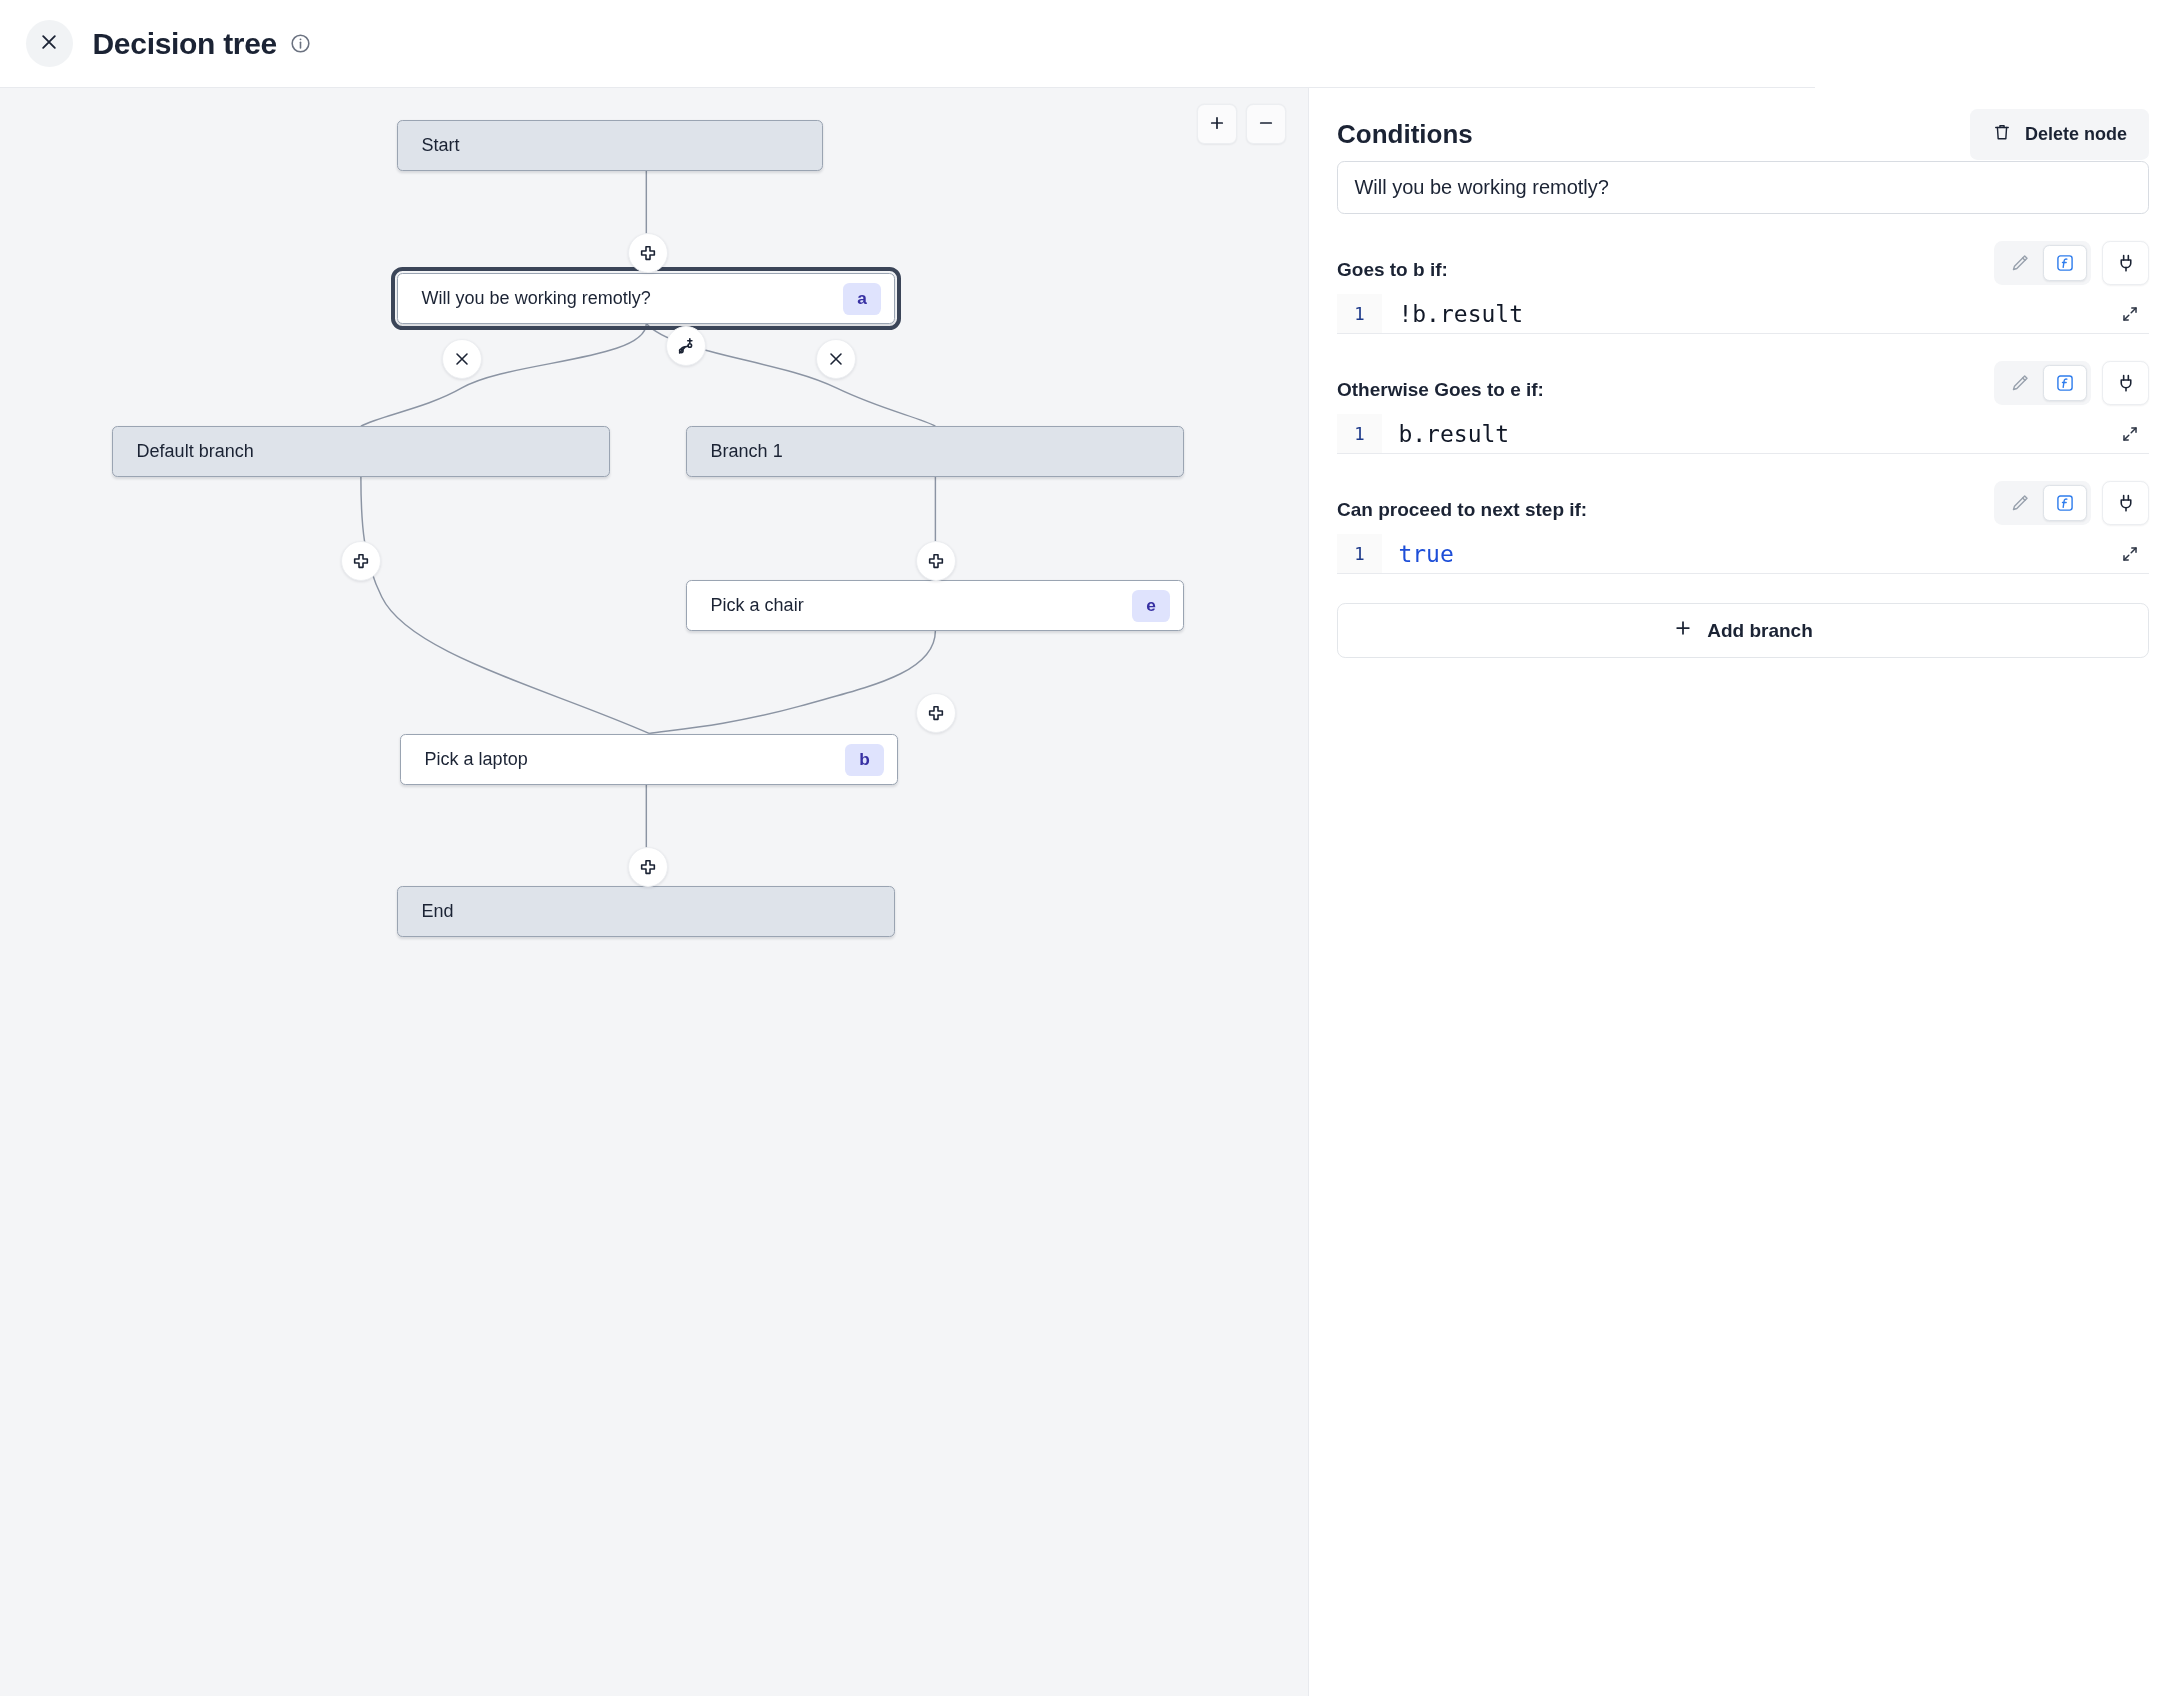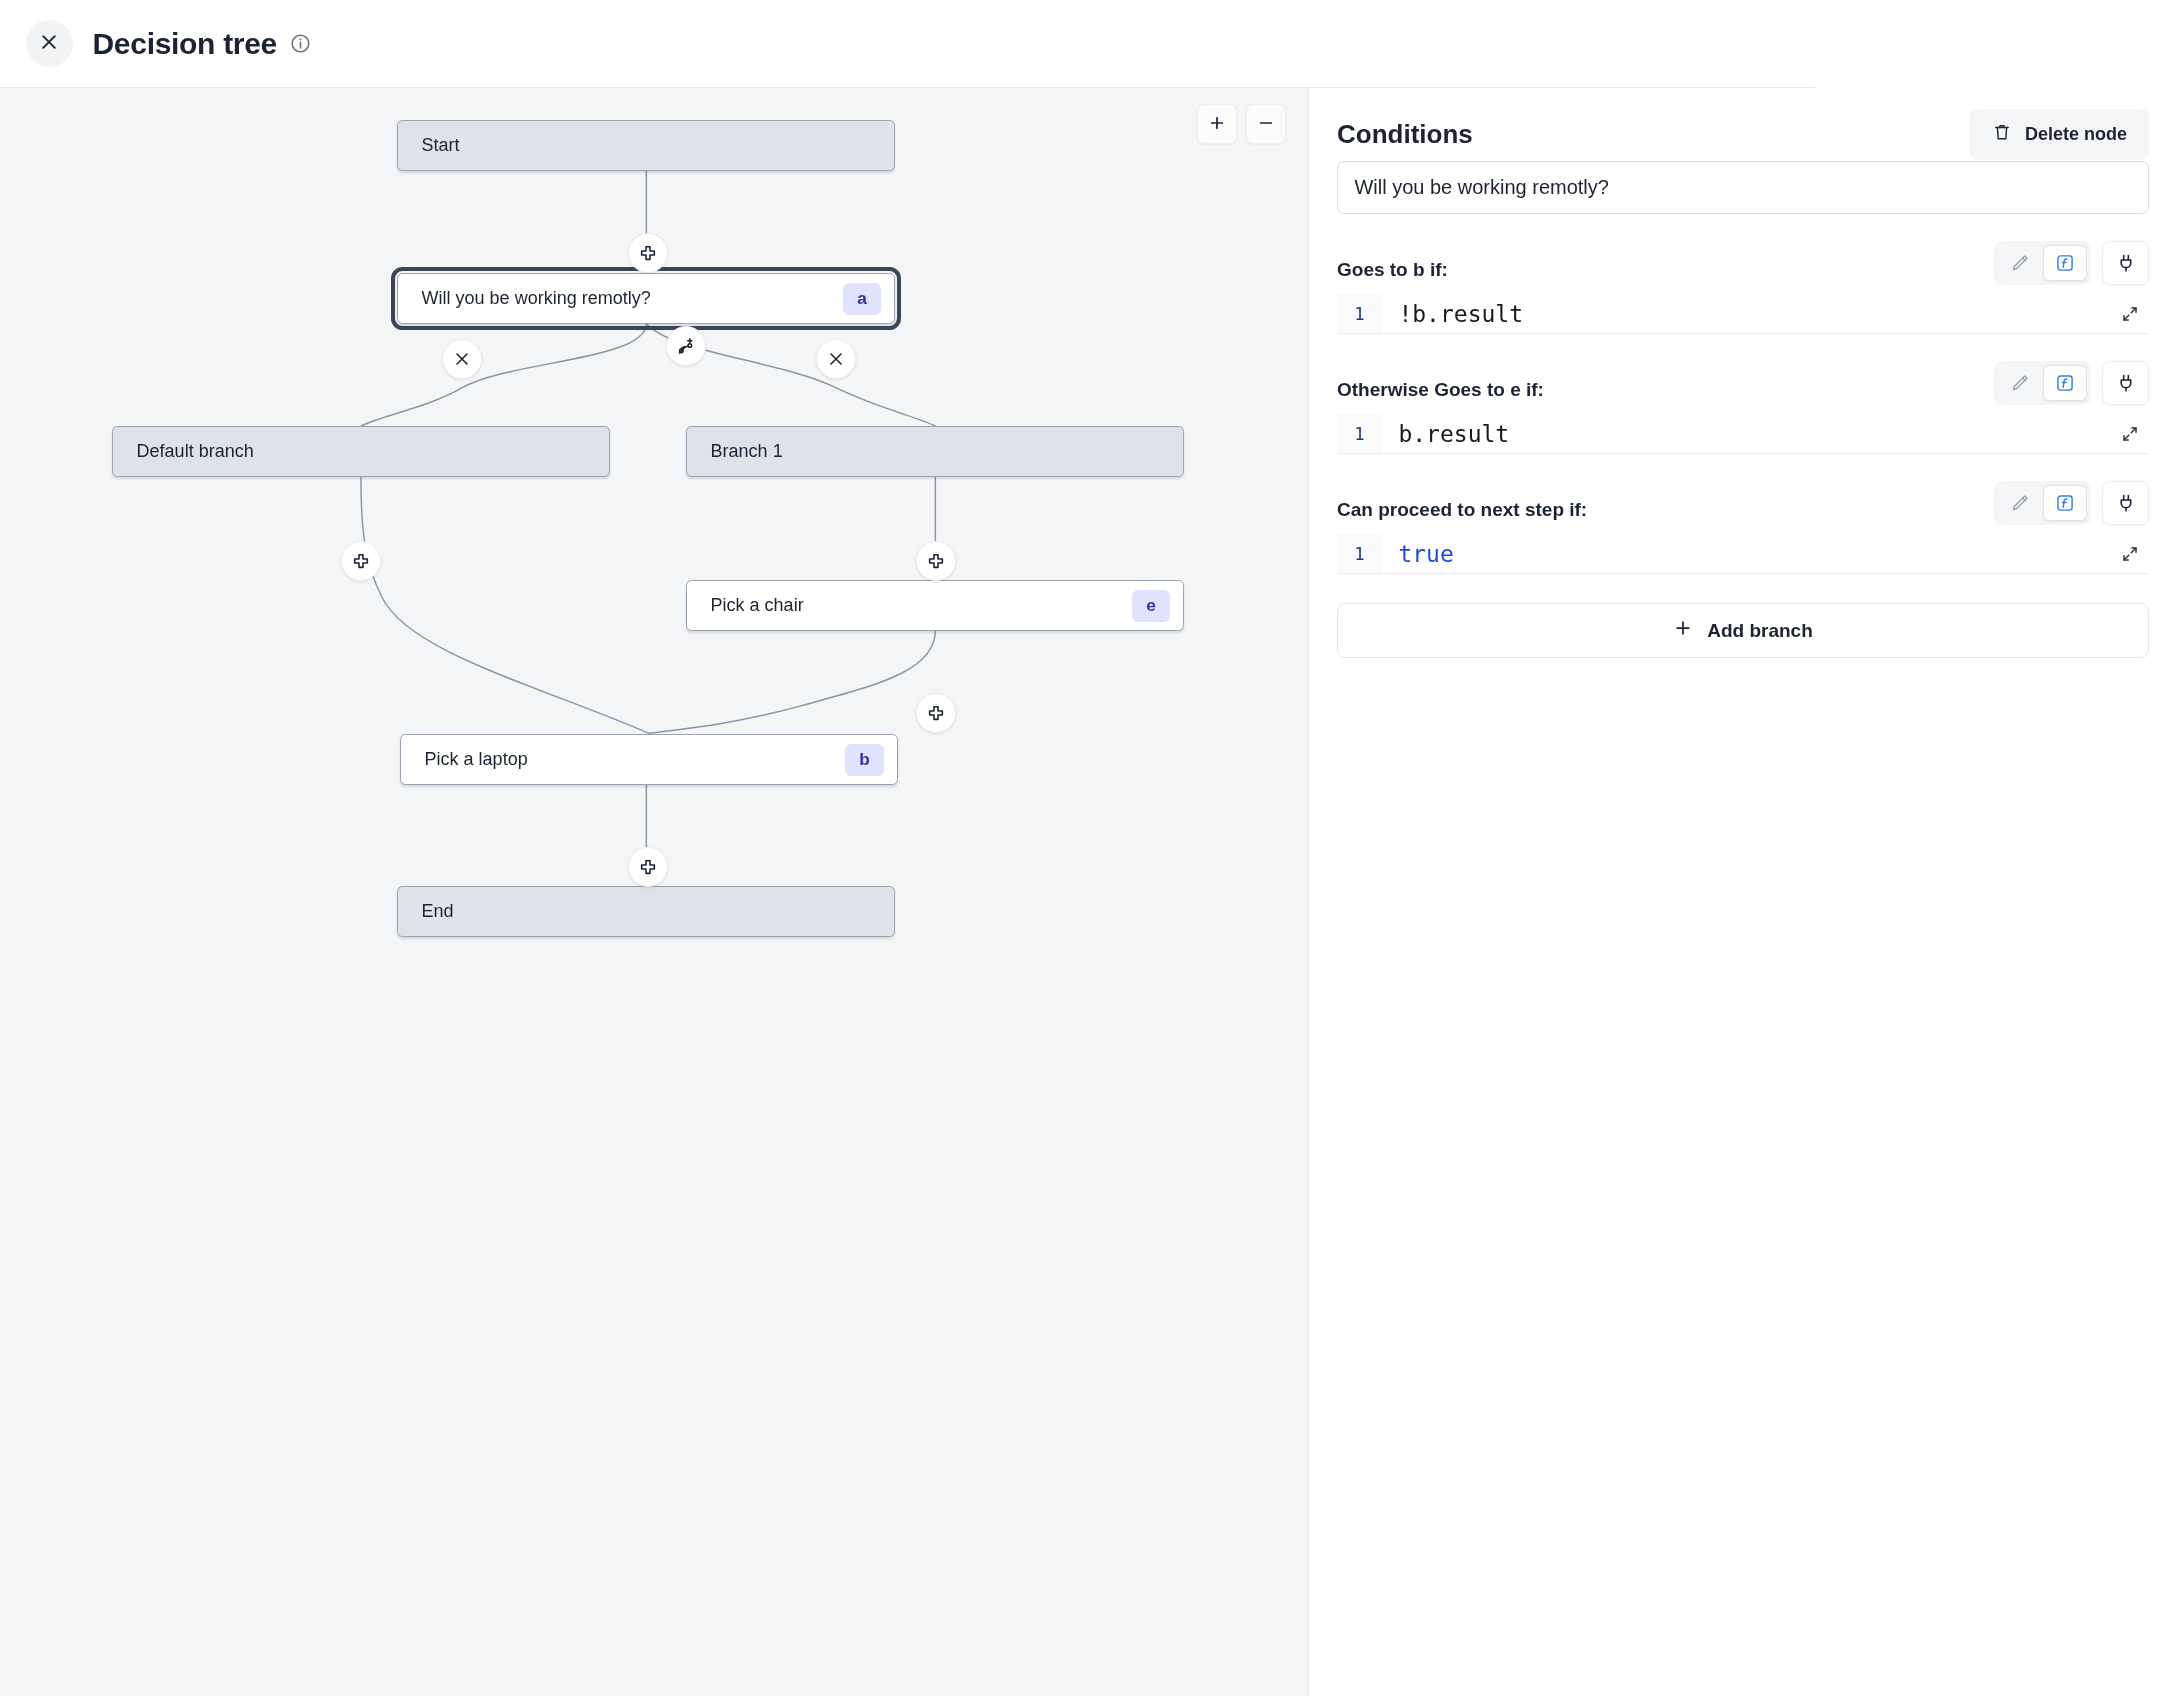--- a/index.html
+++ b/index.html
@@ -275,21 +275,21 @@
     <button class="zoom-btn">
       <span>
         <svg viewBox="0 0 24 24" fill="none" stroke="#1b2334" stroke-width="2.3" stroke-linecap="round">
           <path d="M5 12 L19 12"></path>
         </svg>
       </span>
     </button>
   </div>
 
   <div id="nodes-layer">
-      <div class="node node-terminal" style="left: 397px; top: 32px; width: 498px;">
+      <div class="node node-terminal" style="left: 397px; top: 32px; width: 426px;">
         <span class="node-label">Start</span>
       </div>
       <div class="node node-step node-selected" style="left: 397px; top: 185px; width: 498px;">
         <span class="node-label">Will you be working remotly?</span>
         <span class="node-badge">a</span>
       </div>
       <div class="node node-terminal" style="left: 112px; top: 338px; width: 498px;">
         <span class="node-label">Default branch</span>
       </div>
       <div class="node node-terminal" style="left: 686px; top: 338px; width: 498px;">

